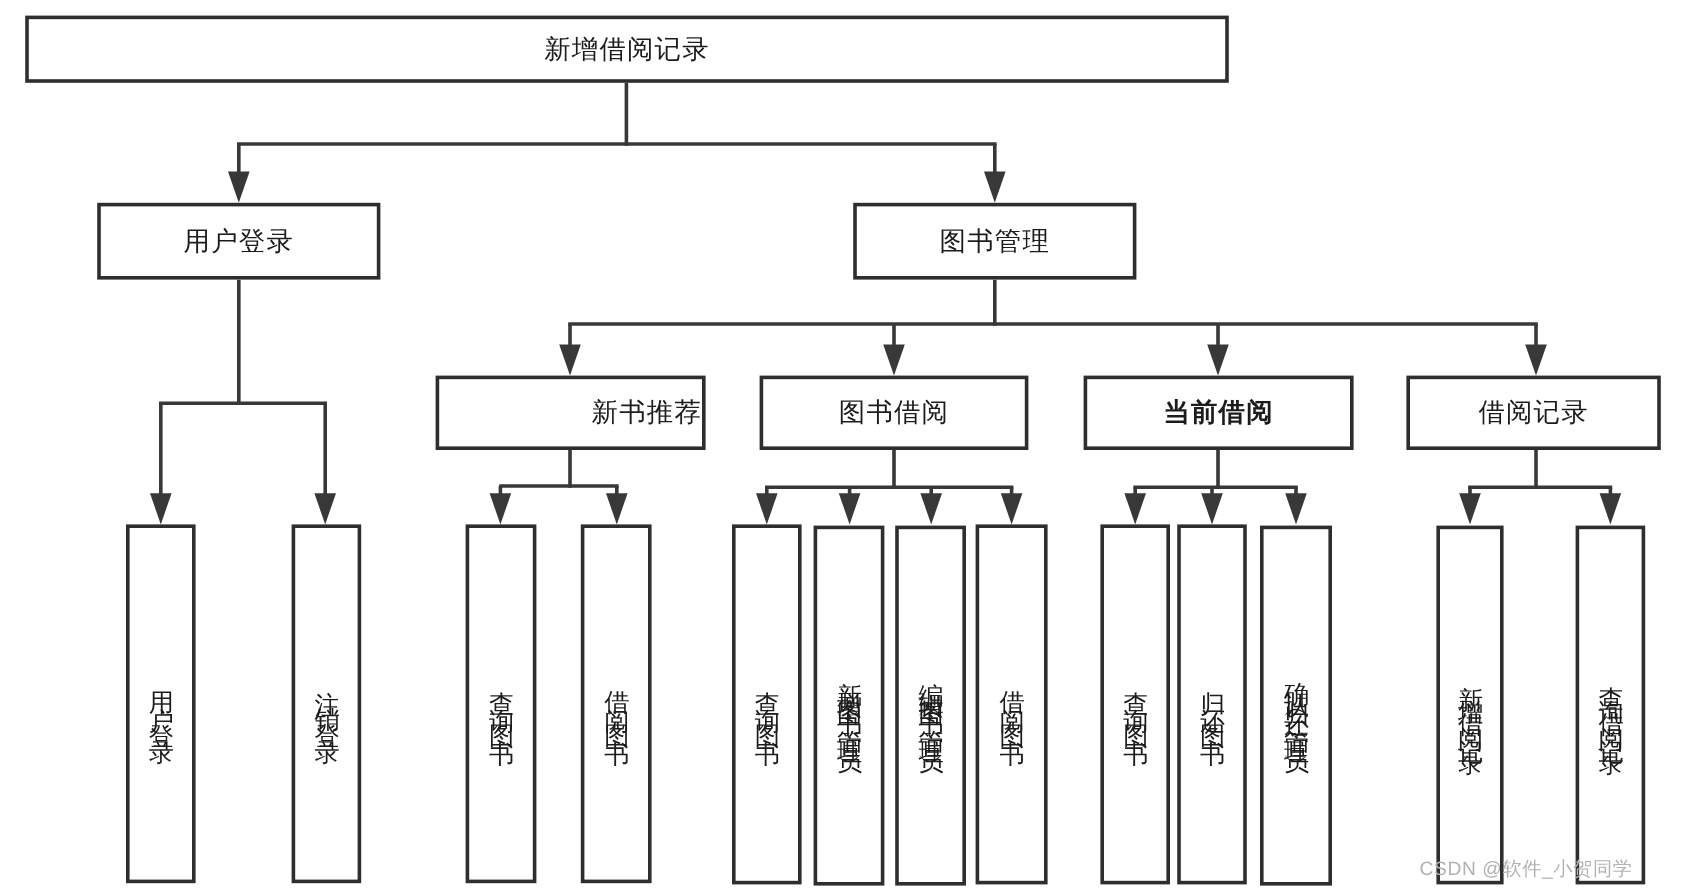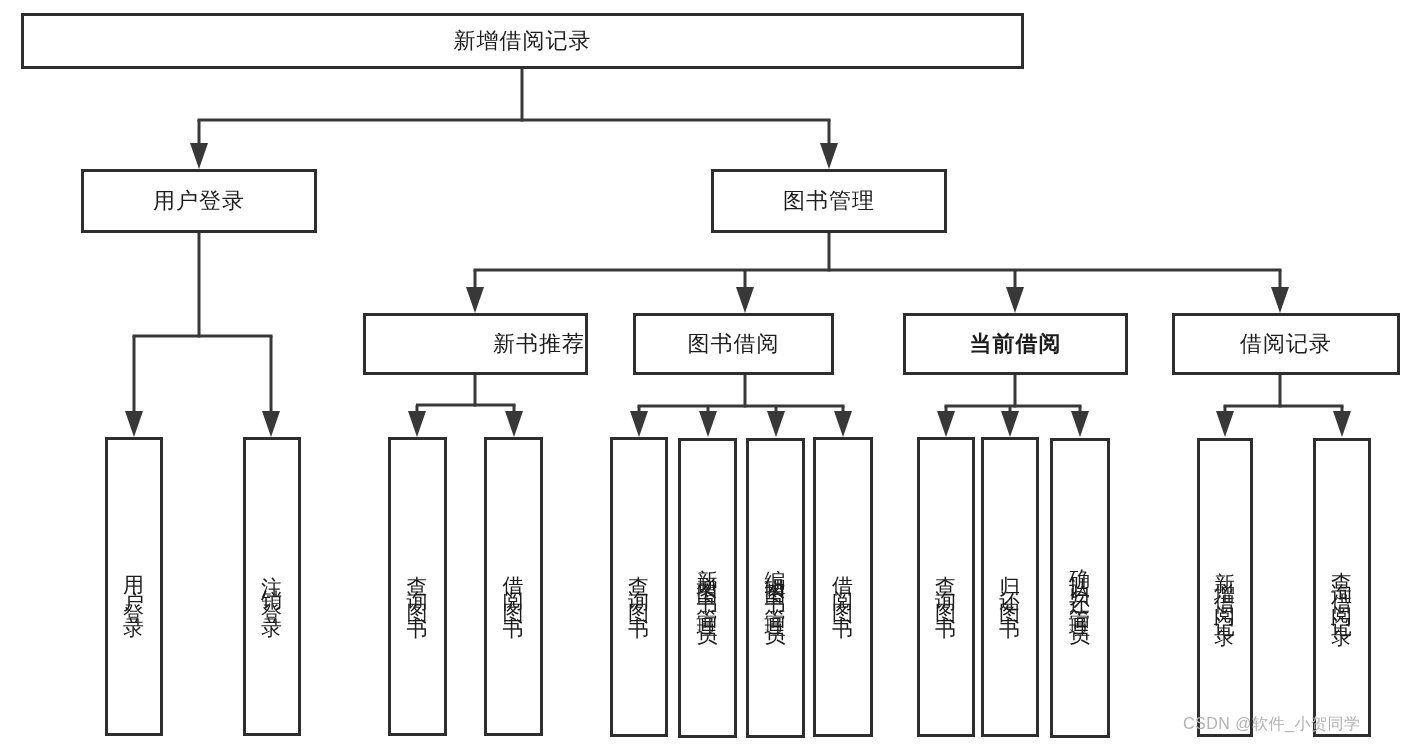--- a/index.html
+++ b/index.html
@@ -135,27 +135,27 @@
   <div class="node node-h" style="left:81px;top:169px;width:236px;height:64px;">
     <span>用户登录</span>
   </div>
   <div class="node node-h" style="left:711px;top:169px;width:236px;height:64px;">
     <span>图书管理</span>
   </div>
 
   <div class="node node-h" style="left:363px;top:313px;width:225px;height:62px;justify-content:flex-end;">
     <span>新书推荐</span>
   </div>
-  <div class="node node-h" style="left:633px;top:313px;width:201px;height:62px;">
+  <div class="node node-h" style="left:633px;top:313px;width:224px;height:62px;">
     <span>图书借阅</span>
   </div>
   <div class="node node-h" style="left:903px;top:313px;width:225px;height:62px;font-weight:bold;">
     <span>当前借阅</span>
   </div>
-  <div class="node node-h" style="left:1172px;top:313px;width:228px;height:62px;">
+  <div class="node node-h" style="left:1172px;top:313px;width:212px;height:62px;">
     <span>借阅记录</span>
   </div>
 
   <div class="node node-v" style="left:105px;top:437px;width:58px;height:299px;">
     <span class="v-label" style="letter-spacing: 14px;">用户登录</span>
   </div>
   <div class="node node-v" style="left:243px;top:437px;width:58px;height:299px;">
     <span class="v-label" style="letter-spacing: 14px;">注销登录</span>
   </div>
 

